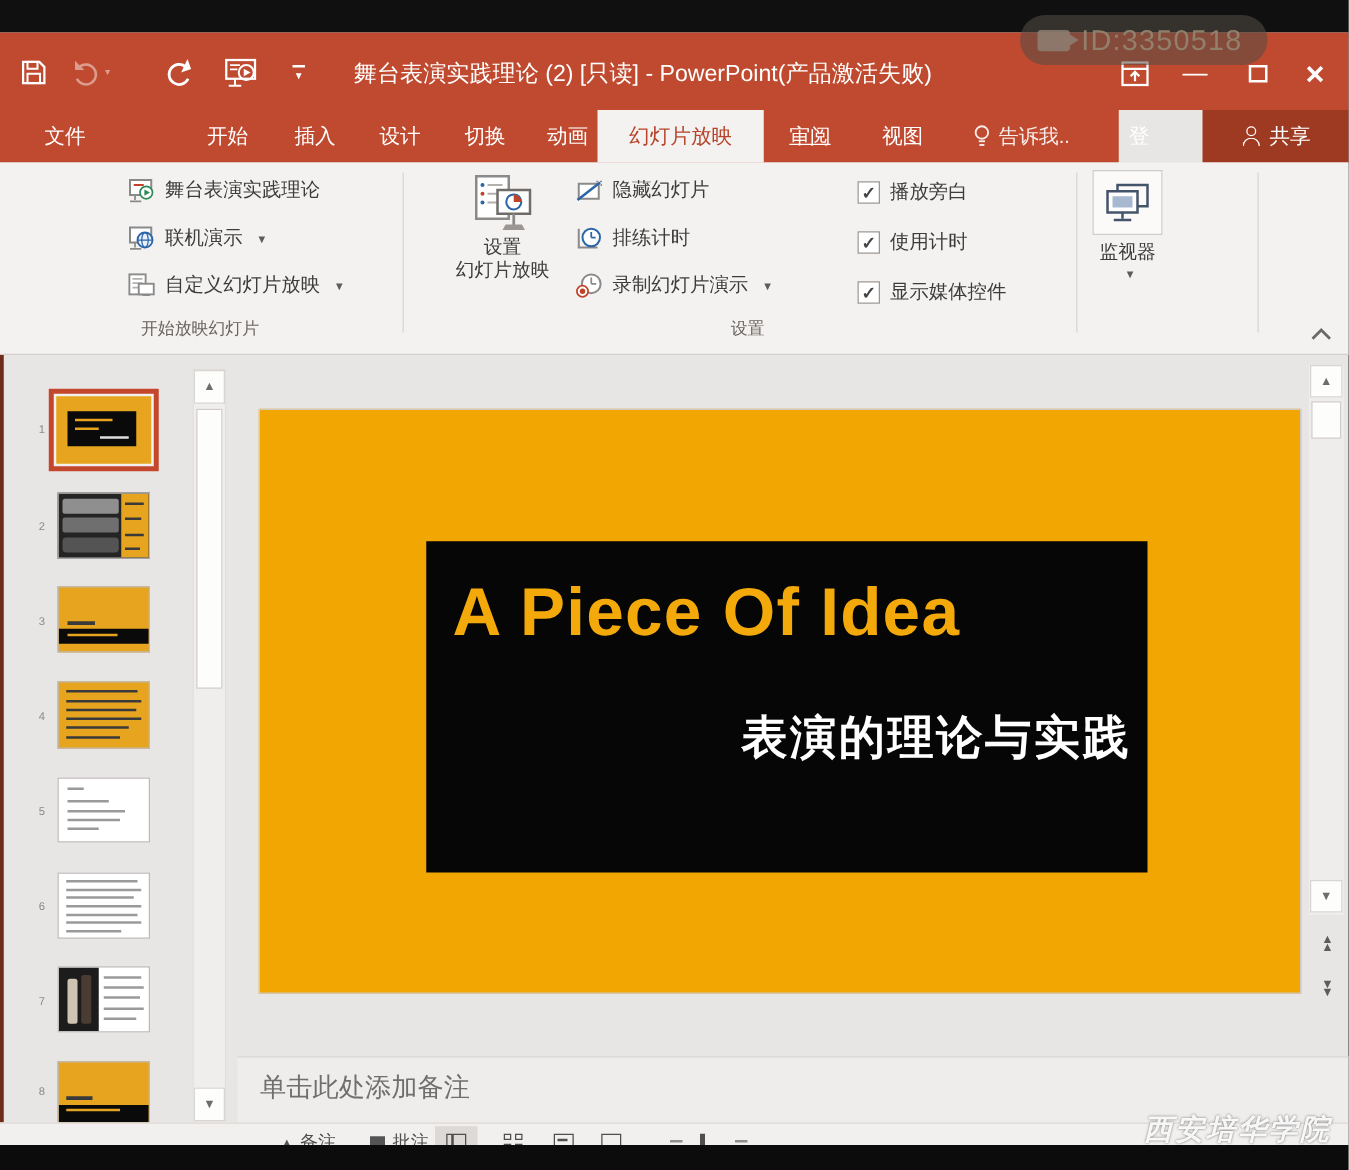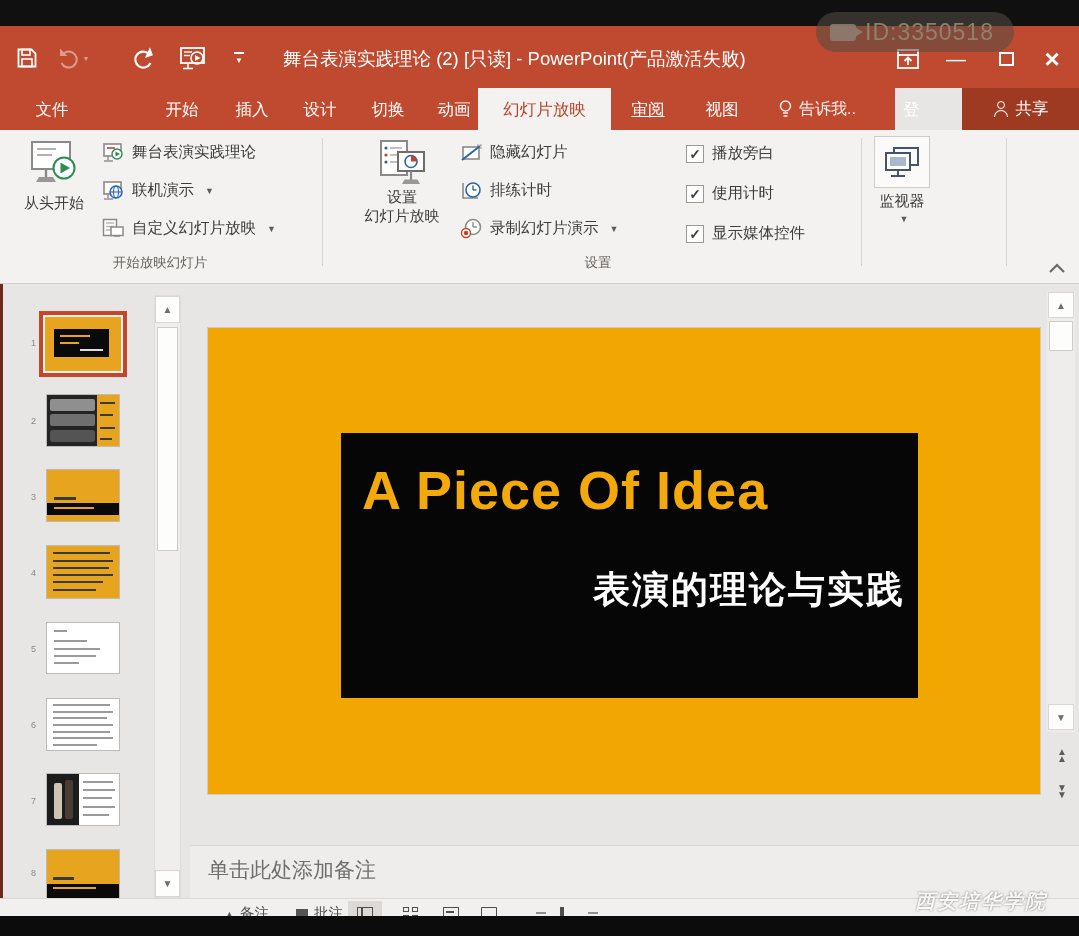--- a/index.html
+++ b/index.html
@@ -10,21 +10,21 @@
   
   .top-black { position:absolute; left:0; top:0; width:1079px; height:26px; background:#101010; }
   .bottom-black { position:absolute; left:0; top:916px; width:1079px; height:20px; background:#0c0c0c; z-index:40; }
   .id-badge { position:absolute; left:816px; top:12px; width:198px; height:40px; border-radius:20px;
               background:rgba(84,76,70,0.55); z-index:30; display:flex; align-items:center; padding-left:14px; }
   .id-badge .cam { position:relative; width:26px; height:17px; background:#8e7f73; border-radius:3px; margin-right:9px; opacity:.85; }
   .id-badge .cam:after { content:""; position:absolute; right:-7px; top:3px; border-left:8px solid #8e7f73;
               border-top:5px solid transparent; border-bottom:5px solid transparent; }
   .id-badge .id-text { color:#93836f; font-size:23px; letter-spacing:1px; opacity:.95; }
   .watermark { position:absolute; left:915px; top:888px; width:150px; z-index:60; color:rgba(255,255,255,.93);
-               font-family:"DejaVu Serif", serif; font-style:italic; font-weight:bold; font-size:20px;
+               font-family:"DejaVu Serif", serif; font-style:italic; font-weight:bold; font-size:23px;
                letter-spacing:2px; text-shadow:0 0 2px rgba(0,0,0,.55); white-space:nowrap; }
 
   
   .titlebar { position:absolute; left:0; top:26px; width:1079px; height:62px; background:#BF4A2F; }
   .qat-btn { position:absolute; top:14px; width:34px; height:36px; display:flex; align-items:center; justify-content:center; }
   .qat-caret { color:#fff; font-size:9px; }
   .title-text { position:absolute; left:283px; top:20px; color:#fff; font-size:18.5px; white-space:nowrap; }
   .winctl { position:absolute; top:18px; width:36px; height:30px; display:flex; align-items:center; justify-content:center; color:#fff; }
   .winctl.min { font-size:20px; }
   .winctl.close { font-size:26px; font-weight:bold; }
@@ -185,32 +185,20 @@
       <span class="person-icon">
           <span class="head"></span>
           <span class="body"></span>
         </span>
       <span>共享</span>
     </div>
   </div>
 
   <div class="ribbon">
 
-    <div class="big-btn" style="left:12px; top:8px; width:84px;">
-      <svg width="52" height="52" viewBox="0 0 52 52">
-        <rect x="4" y="4" width="38" height="27" fill="#fff" stroke="#8a8a8a" stroke-width="2"></rect>
-        <line x1="9" y1="11" x2="28" y2="11" stroke="#b3b0ad" stroke-width="2"></line>
-        <line x1="9" y1="17" x2="24" y2="17" stroke="#b3b0ad" stroke-width="2"></line>
-        <line x1="18" y1="31" x2="18" y2="40" stroke="#8a8a8a" stroke-width="2.4"></line>
-        <path d="M8 44 L28 44 L25 39 L11 39 Z" fill="#9a9795"></path>
-        <circle cx="36" cy="30" r="10.5" fill="#fff" stroke="#2E8B57" stroke-width="2"></circle>
-        <path d="M32.5 24.5 L32.5 35.5 L42 30 Z" fill="#2E8B57"></path>
-      </svg>
-      <div style="margin-top:4px;">从头开始</div>
-    </div>
     <div class="rib-item" style="left:102px; top:12px;">
       <svg width="23" height="21" viewBox="0 0 23 21">
         <rect x="2" y="2" width="17" height="12" fill="#fff" stroke="#8a8a8a" stroke-width="1.6"></rect>
         <line x1="5" y1="6" x2="13" y2="6" stroke="#C0442A" stroke-width="1.6"></line>
         <circle cx="15" cy="12" r="5" fill="#fff" stroke="#2E8B57" stroke-width="1.4"></circle>
         <path d="M13.5 9.5 L13.5 14.5 L18 12 Z" fill="#2E8B57"></path>
         <line x1="6" y1="14" x2="6" y2="18" stroke="#8a8a8a" stroke-width="1.4"></line>
         <line x1="2" y1="19" x2="11" y2="19" stroke="#8a8a8a" stroke-width="1.4"></line>
       </svg>
       <span>舞台表演实践理论</span>

